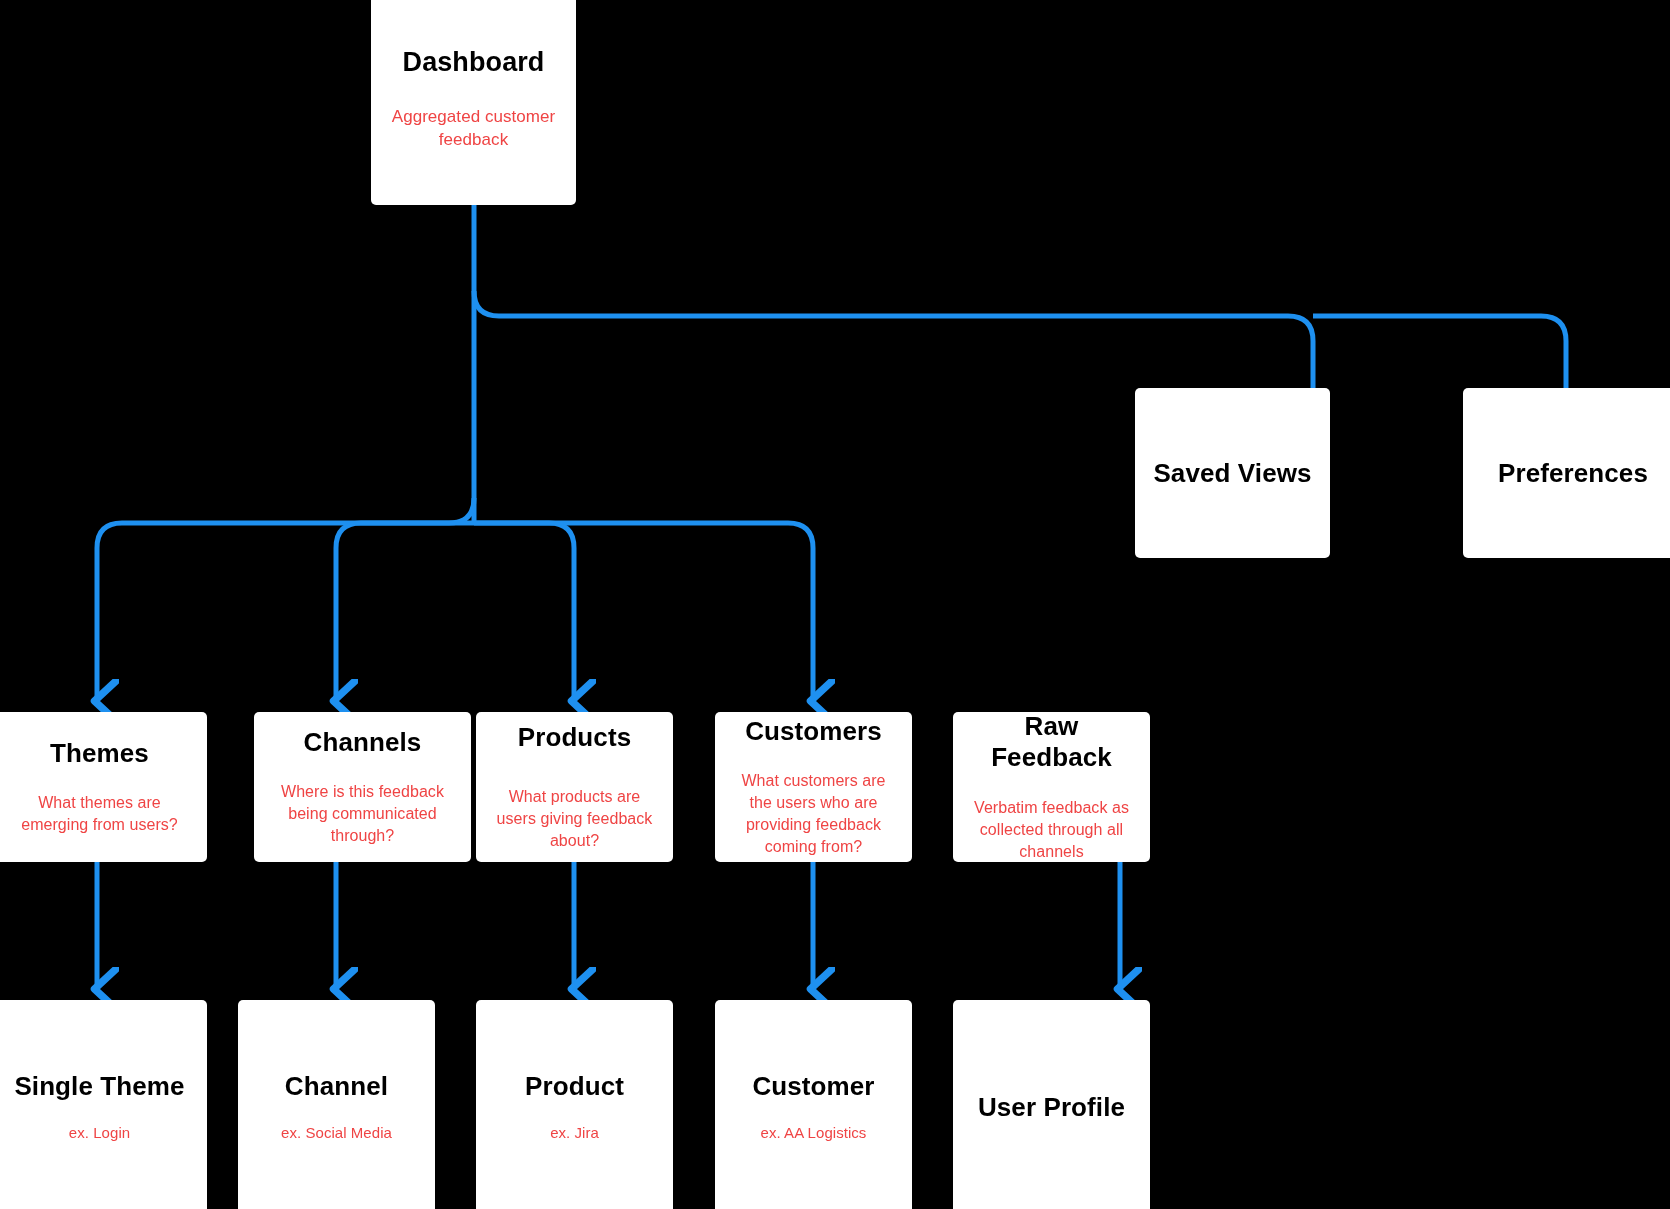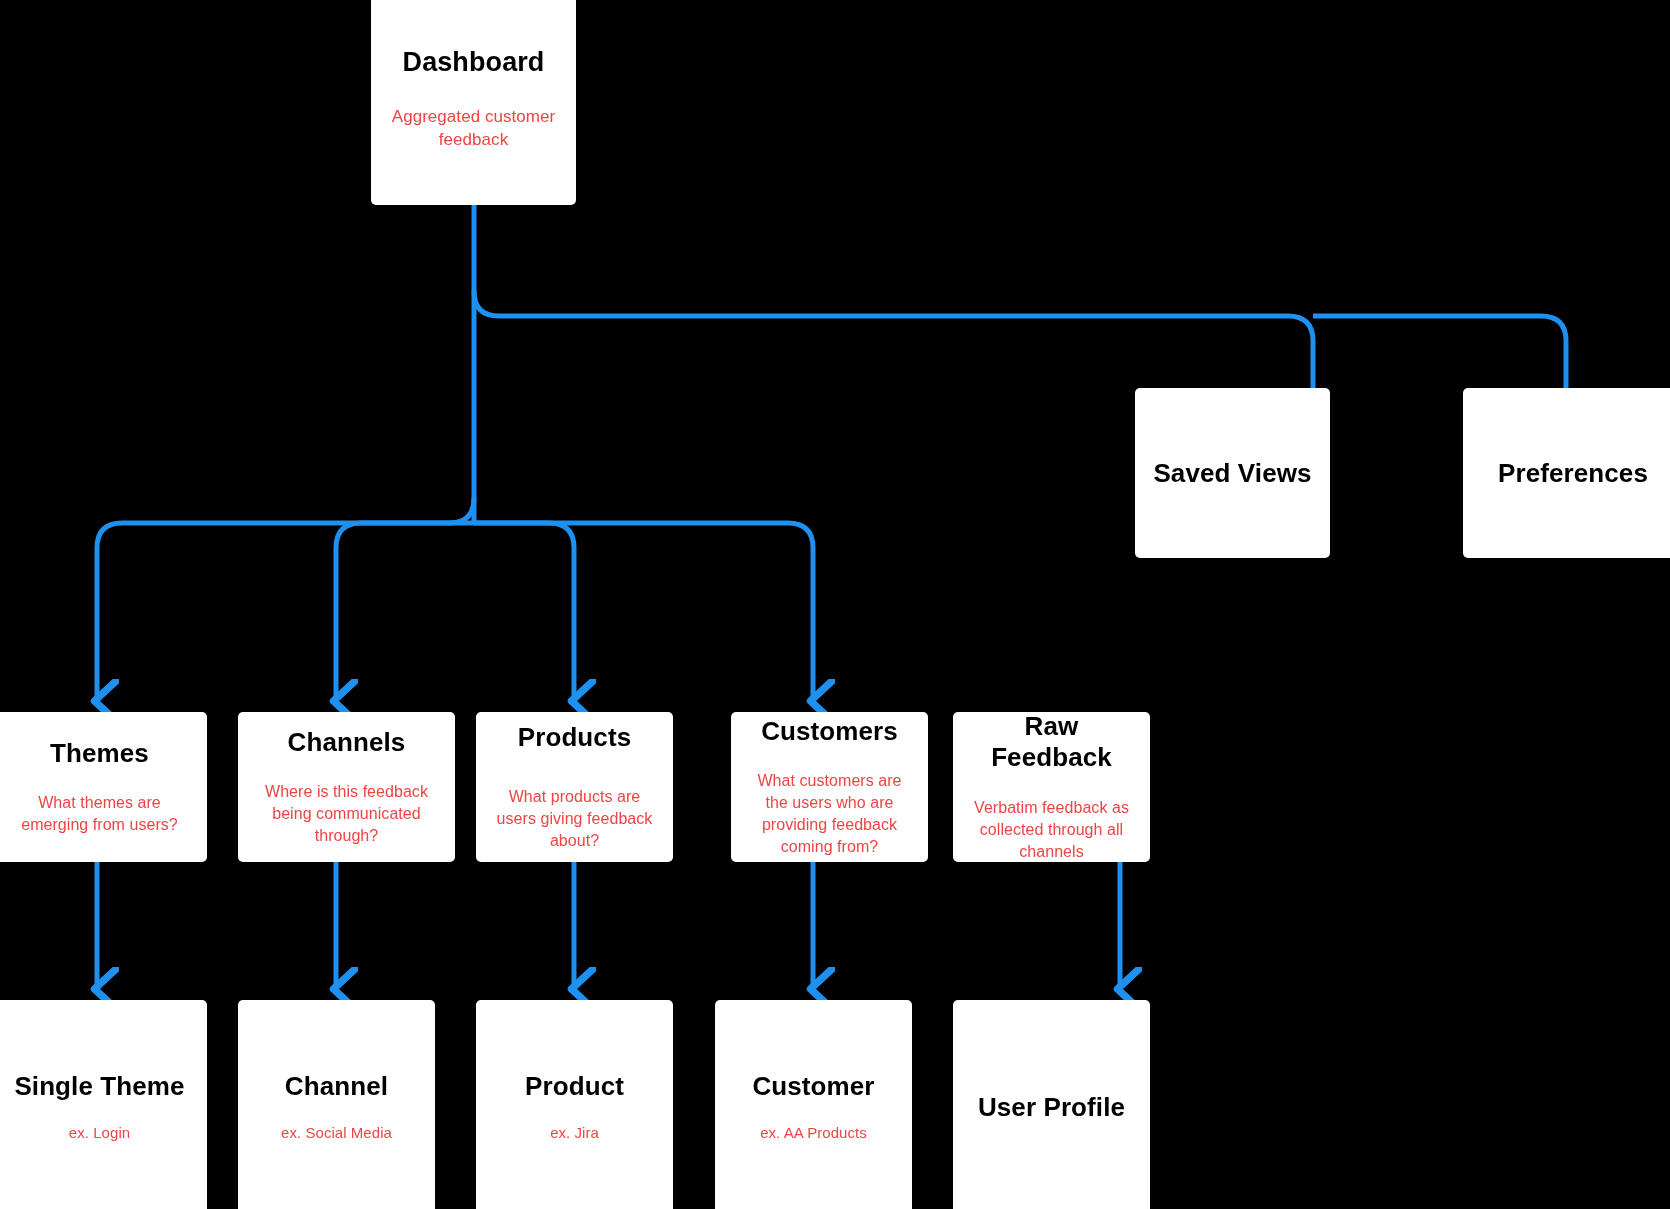--- a/index.html
+++ b/index.html
@@ -98,31 +98,31 @@
 
   <div class="node" style="left:1463px; top:388px; width:220px; height:170px;">
     <div class="node-title t-md">Preferences</div>
   </div>
 
   <div class="node" style="left:-8px; top:712px; width:215px; height:150px;">
     <div class="node-title t-md">Themes</div>
     <div class="node-desc d-sm">What themes are emerging from users?</div>
   </div>
 
-  <div class="node" style="left:238px; top:712px; width:217px; height:150px;">
+  <div class="node" style="left:254px; top:712px; width:217px; height:150px;">
     <div class="node-title t-md">Channels</div>
     <div class="node-desc d-sm">Where is this feedback being communicated through?</div>
   </div>
 
   <div class="node" style="left:476px; top:712px; width:197px; height:150px;justify-content:space-between;">
     <div class="node-title t-md">Products</div>
     <div class="node-desc d-sm">What products are users giving feedback about?</div>
   </div>
 
-  <div class="node" style="left:715px; top:712px; width:197px; height:150px;margin-left:16px;">
+  <div class="node" style="left:715px; top:712px; width:197px; height:150px;">
     <div class="node-title t-md">Customers</div>
     <div class="node-desc d-sm">What customers are the users who are providing feedback coming from?</div>
   </div>
 
   <div class="node" style="left:953px; top:712px; width:197px; height:150px;">
     <div class="node-title t-md">Raw Feedback</div>
     <div class="node-desc d-sm">Verbatim feedback as collected through all channels</div>
   </div>
 
   <div class="node" style="left:-8px; top:1000px; width:215px; height:215px;">
@@ -135,20 +135,20 @@
     <div class="node-desc d-xs">ex. Social Media</div>
   </div>
 
   <div class="node" style="left:476px; top:1000px; width:197px; height:215px;">
     <div class="node-title t-md">Product</div>
     <div class="node-desc d-xs">ex. Jira</div>
   </div>
 
   <div class="node" style="left:715px; top:1000px; width:197px; height:215px;">
     <div class="node-title t-md">Customer</div>
-    <div class="node-desc d-xs">ex. AA Products</div>
+    <div class="node-desc d-xs">ex. AA Logistics</div>
   </div>
 
   <div class="node" style="left:953px; top:1000px; width:197px; height:215px;">
     <div class="node-title t-md">User Profile</div>
   </div>
 
 </div>
 
 </body></html>

